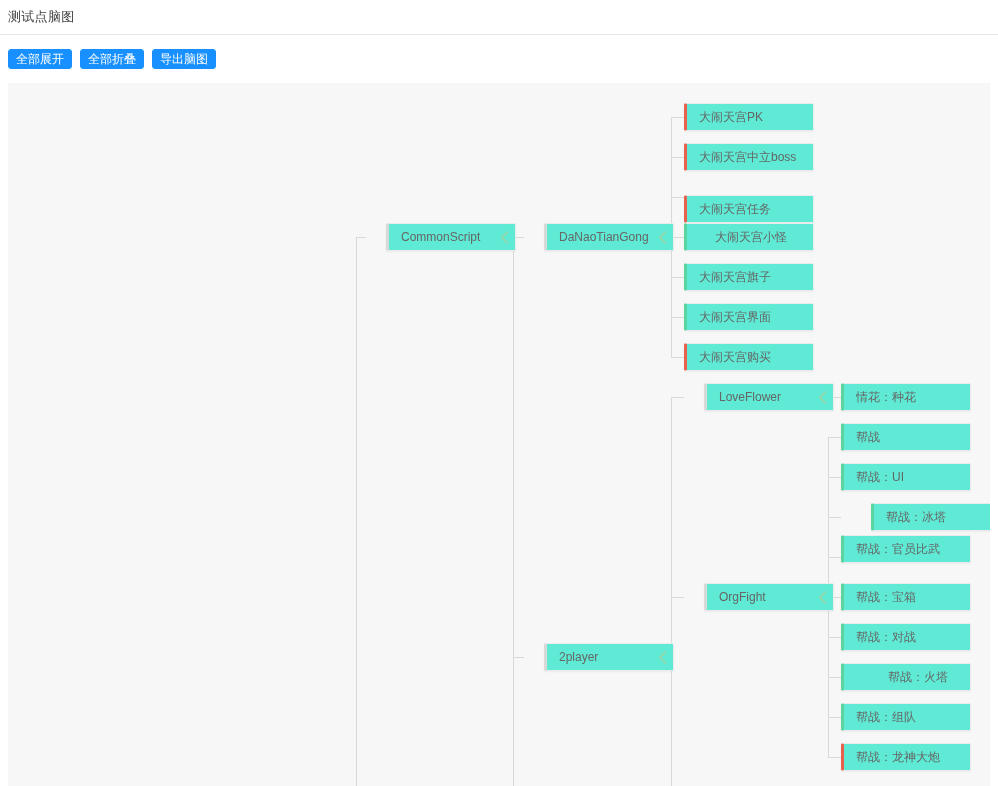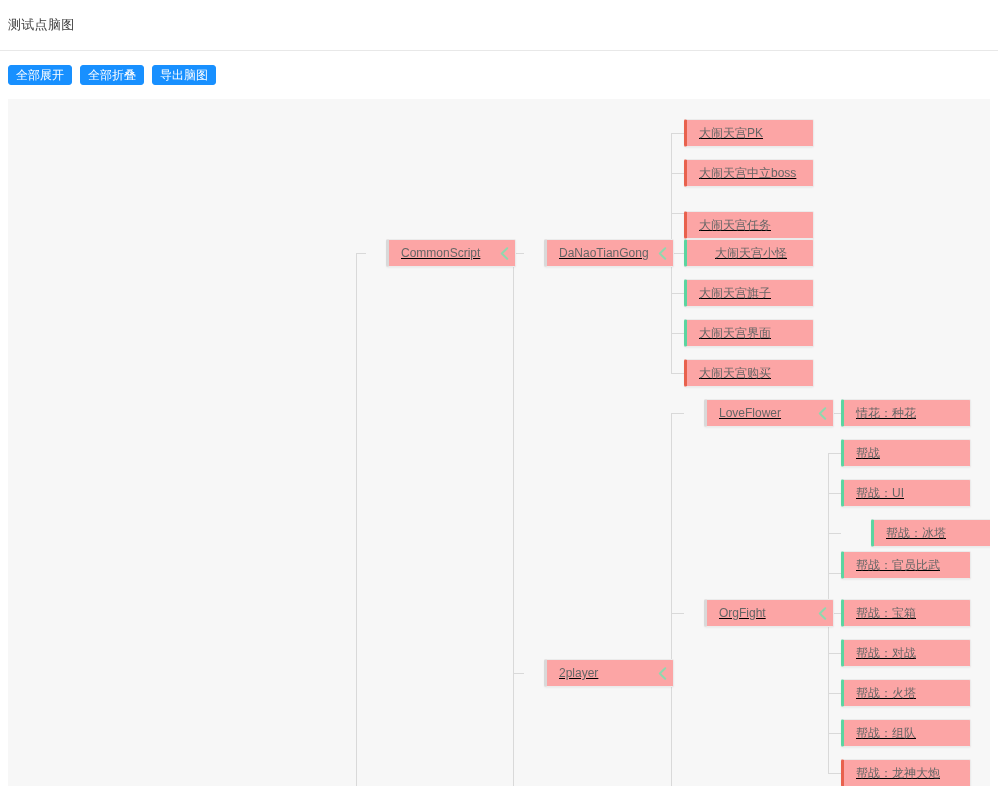--- a/index.html
+++ b/index.html
@@ -6,21 +6,21 @@
   html, body {
     margin: 0; padding: 0;
     width: 998px; height: 786px;
     background: #ffffff;
     font-family: "Liberation Sans", "DejaVu Sans", sans-serif;
     overflow: hidden;
   }
 
   
   #page-header {
-    height: 51px;
+    height: 35px;
     display: flex;
     align-items: center;
     padding-left: 8px;
     border-bottom: 1px solid #e8e8e8;
     background: #ffffff;
   }
   #page-title {
     font-size: 13px;
     color: #404040;
     letter-spacing: 0.3px;
@@ -64,30 +64,29 @@
     position: absolute;
     background: #d9d9d9;
   }
   .conn-v { width: 1px; }
   .conn-h { height: 1px; }
 
   
   .node {
     position: absolute;
     height: 28px;
-    background: #fca5a5;
+    background: #5eead4;
     border: 1px solid #ebebeb;
     border-left-width: 3px;
     border-left-style: solid;
     border-radius: 2px;
     display: flex;
     align-items: center;
     box-shadow: 0 1px 2px rgba(0,0,0,0.05);
     cursor: pointer;
-    text-decoration: underline;
   }
   .node .node-label {
     font-size: 12px;
     color: #666666;
     padding-left: 12px;
     white-space: nowrap;
     overflow: hidden;
     text-overflow: ellipsis;
     flex: 1 1 auto;
   }
@@ -227,21 +226,21 @@
     </div>
     <div class="node lv-green" style="left: 833px; top: 452px; width: 130px;">
       <span class="node-label">帮战：官员比武</span>
     </div>
     <div class="node lv-green" style="left: 833px; top: 500px; width: 130px;">
       <span class="node-label">帮战：宝箱</span>
     </div>
     <div class="node lv-green" style="left: 833px; top: 540px; width: 130px;">
       <span class="node-label">帮战：对战</span>
     </div>
-    <div class="node lv-green" style="left: 833px; top: 580px; width: 130px;">
+    <div class="node lv-green" style="left: 833px; top: 580px; width: 130px; padding-left: 32px;">
       <span class="node-label">帮战：火塔</span>
     </div>
     <div class="node lv-green" style="left: 833px; top: 620px; width: 130px;">
       <span class="node-label">帮战：组队</span>
     </div>
     <div class="node lv-orange" style="left: 833px; top: 660px; width: 130px;">
       <span class="node-label">帮战：龙神大炮</span>
     </div>
   </div>
 

